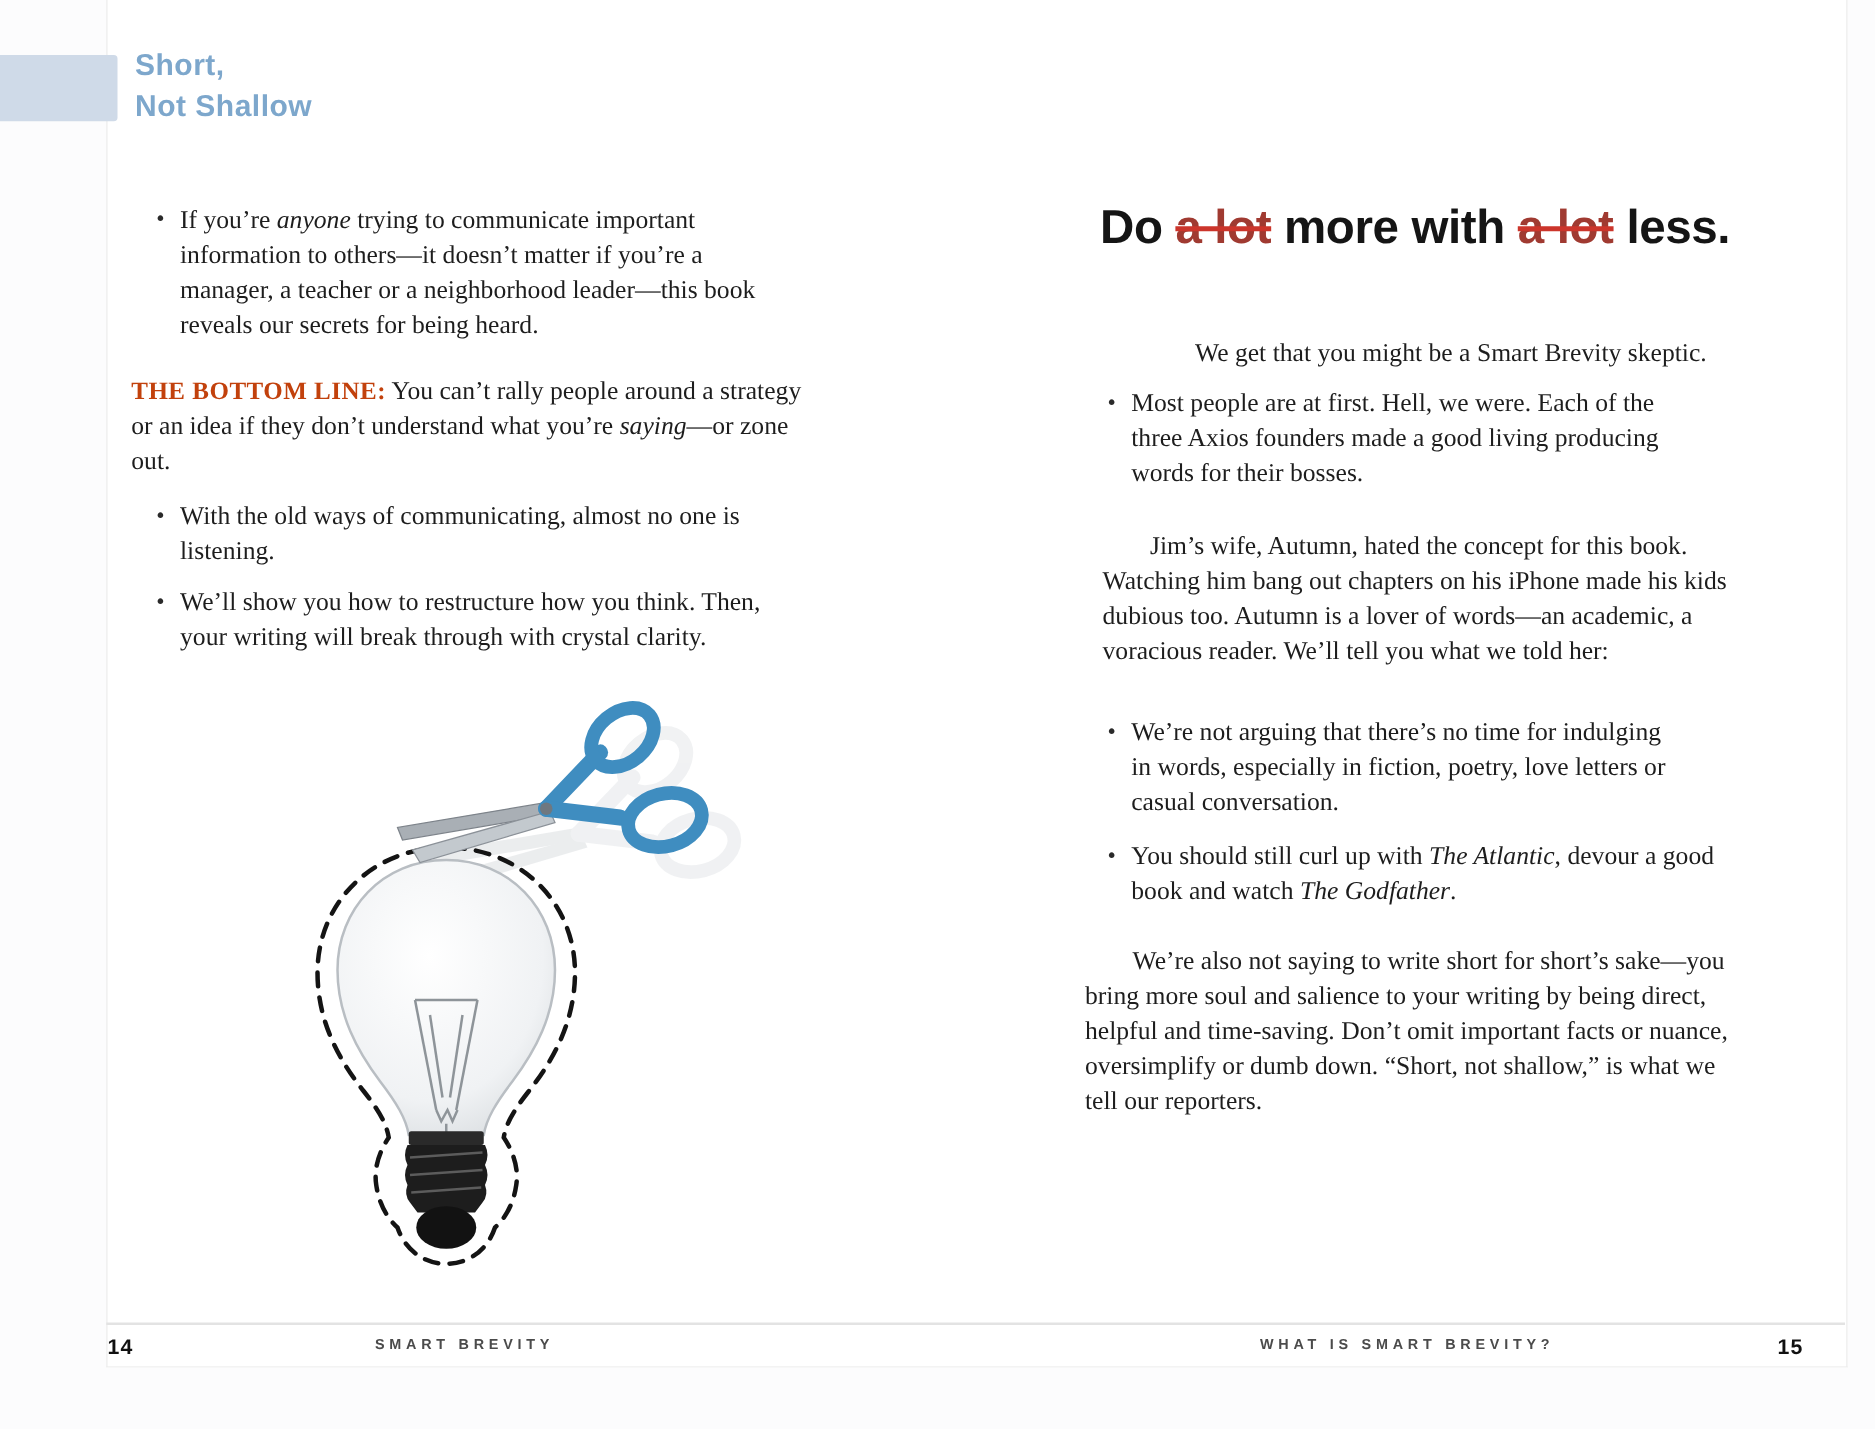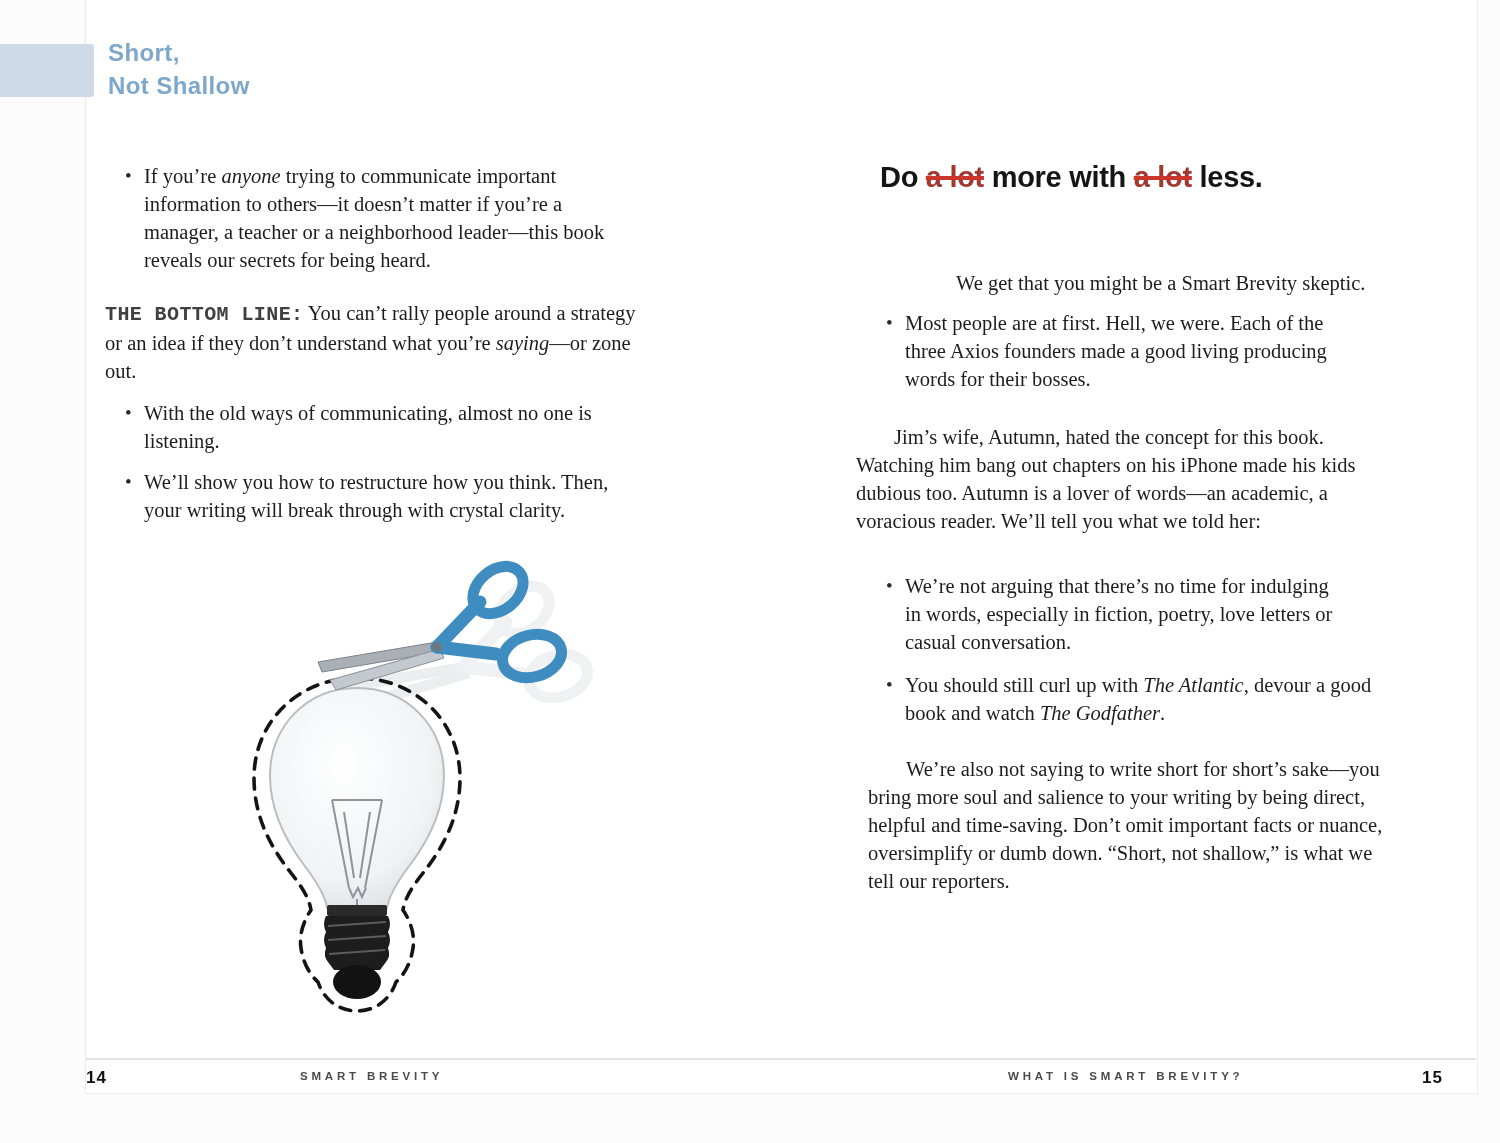--- a/index.html
+++ b/index.html
@@ -24,28 +24,28 @@
     position:absolute;left:108px;top:36px;
     font-family:"Liberation Sans", sans-serif;font-weight:bold;
     font-size:24px;line-height:33px;letter-spacing:.4px;color:#7da7cc;
   }
   
   .serif{font-size:20.5px;line-height:28px;color:#1d1d1d;}
   .bullet-item{display:flex;}
   .marker{width:19px;flex:none;font-size:19px;line-height:28px;color:#2a2a2a;}
   .ital{font-style:italic;}
   .btm-label{
-    font-family:Liberation Mono, monospace;font-weight:bold;color:#404040;
+    font-family:Liberation Serif, serif;font-weight:bold;color:#c2410c;
     letter-spacing:.4px;font-size:20px;
   }
   
   .big-title{
     position:absolute;left:880px;top:161px;white-space:nowrap;
     font-family:"Liberation Sans", sans-serif;font-weight:bold;
-    font-size:29px;letter-spacing:-.3px;color:#151515;
+    font-size:38px;letter-spacing:-.3px;color:#151515;
   }
   .strike{
     color:#a03a31;
     text-decoration:line-through;
     text-decoration-color:#cc352b;
     text-decoration-thickness:3.5px;
   }
   .indent{text-indent:38px;}
   
   .footer-rule{
@@ -155,21 +155,21 @@
 
 <div class="big-title"><span>Do </span><span class="strike">a lot</span><span> more with </span><span class="strike">a lot</span><span> less.</span></div>
 
 <div class="abs serif" style="left:908px;top:269px;width:480px;margin-left:48px;">We get that you might be a Smart Brevity skeptic.</div>
 
 <div class="abs serif bullet-item" style="left:886px;top:309px;width:480px;">
   <span class="marker">•</span>
   <span>Most people are at first. Hell, we were. Each of the three Axios founders made a good living producing words for their bosses.</span>
 </div>
 
-<div class="abs serif indent" style="left:856px;top:423px;width:528px;">Jim’s wife, Autumn, hated the concept for this book. Watching him bang out chapters on his iPhone made his kids dubious too. Autumn is a lover of words—an academic, a voracious reader. We’ll tell you what we told her:</div>
+<div class="abs serif indent" style="left:882px;top:423px;width:528px;">Jim’s wife, Autumn, hated the concept for this book. Watching him bang out chapters on his iPhone made his kids dubious too. Autumn is a lover of words—an academic, a voracious reader. We’ll tell you what we told her:</div>
 
 <div class="abs serif bullet-item" style="left:886px;top:572px;width:455px;">
   <span class="marker">•</span>
   <span>We’re not arguing that there’s no time for indulging in words, especially in fiction, poetry, love letters or casual conversation.</span>
 </div>
 
 <div class="abs serif bullet-item" style="left:886px;top:671px;width:495px;">
   <span class="marker">•</span>
   <span><span>You should still curl up with </span><span class="ital">The Atlantic</span><span>, devour a good book and watch </span><span class="ital">The Godfather</span><span>.</span></span>
 </div>

